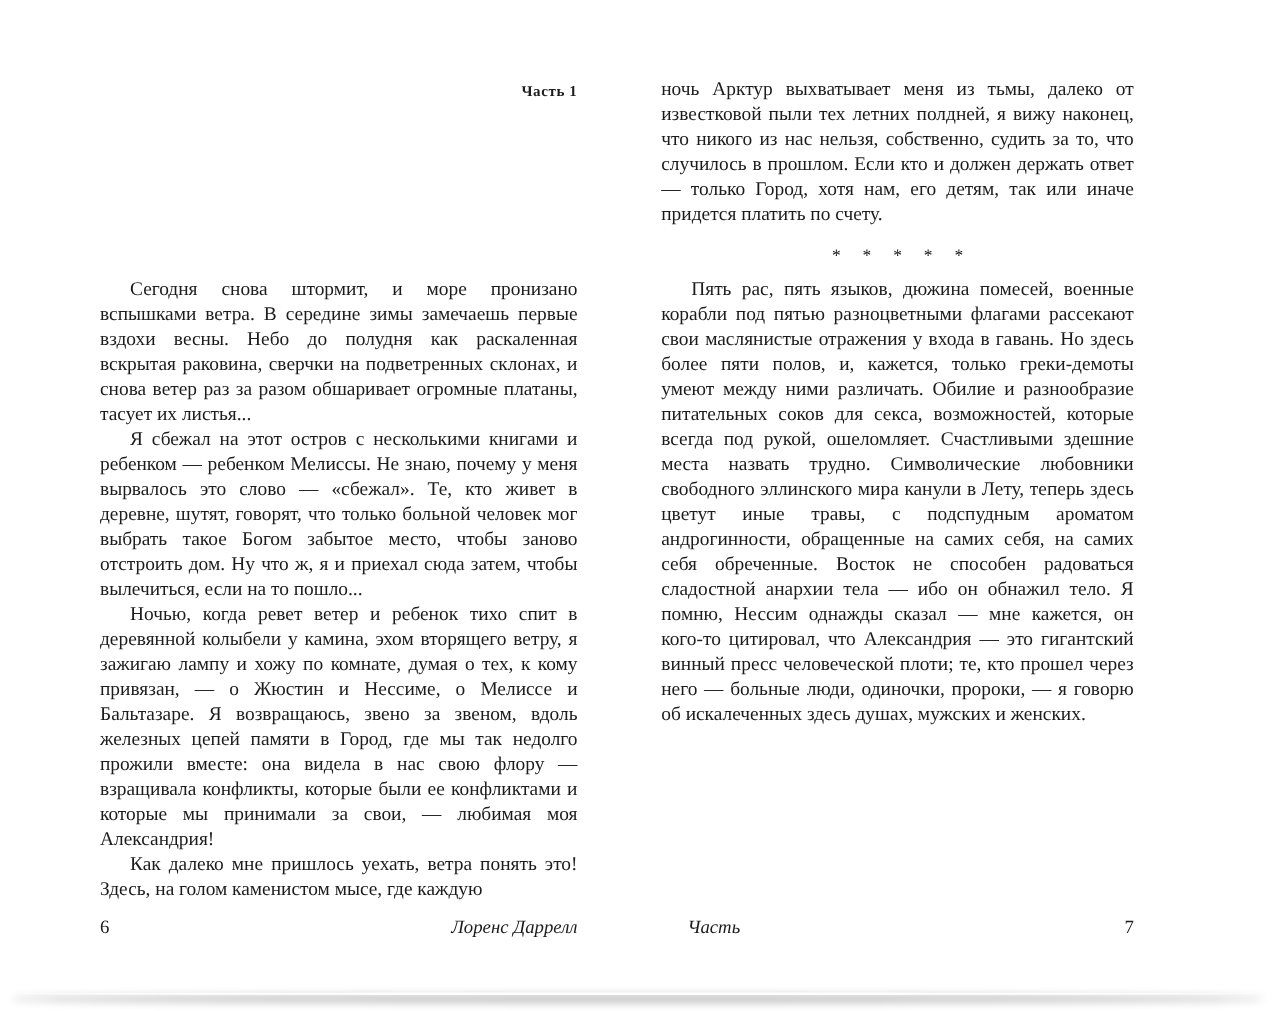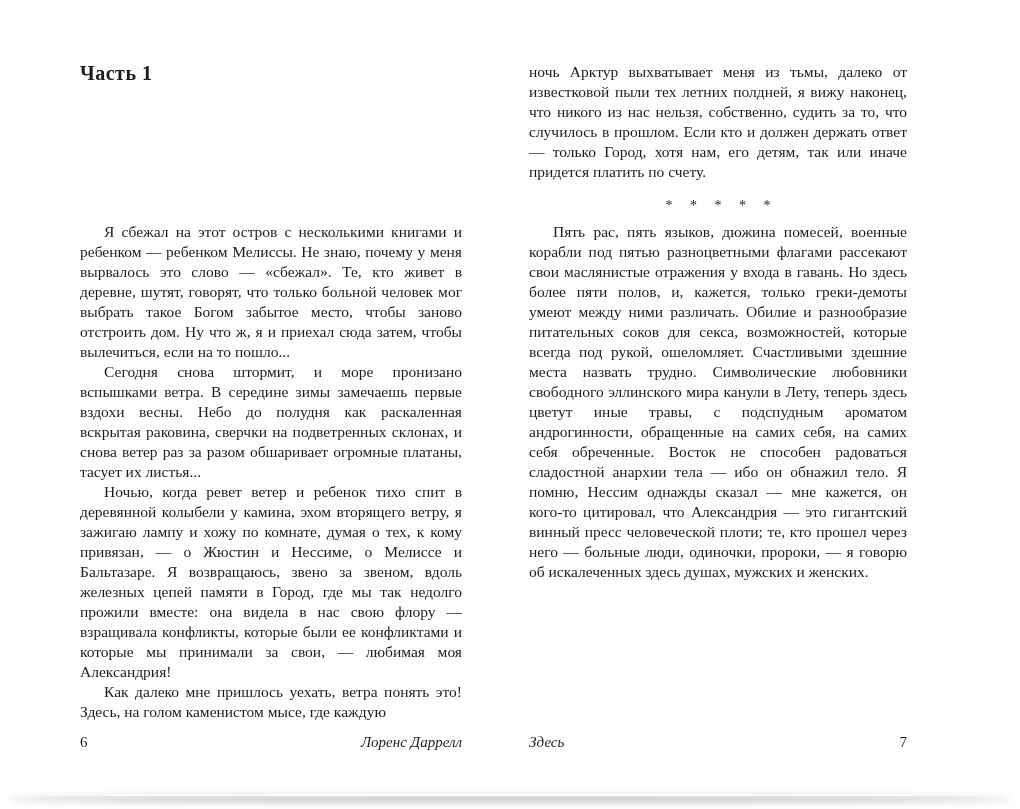--- a/index.html
+++ b/index.html
@@ -19,24 +19,24 @@
   .page {
     position: absolute;
     top: 62px;
     height: 700px;
   }
   .page-left  { left: 80px;  width: 382px; }
   .page-right { left: 529px; width: 378px; }
 
   .chapter-title {
     margin: 0 0 138px 0;
-    font-size: 20px;
+    font-size: 12px;
     line-height: 22px;
     font-weight: bold;
-    text-align: left;
+    text-align: right;
     letter-spacing: 0.5px;
   }
   .para {
     margin: 0;
     font-size: 15.5px;
     line-height: 20px;
     text-align: justify;
     text-indent: 24px;
     hyphens: auto;
     -webkit-hyphens: auto;
@@ -56,21 +56,21 @@
     position: absolute;
     top: 671px;
     left: 0;
     right: 0;
     display: flex;
     justify-content: space-between;
     align-items: baseline;
     font-size: 15px;
     line-height: 18px;
   }
-  .running { font-style: italic; }
+  .running { font-style: italic; margin-left: 21px; }
   .page-num { font-style: normal; }
 
   .bottom-shadow {
     position: absolute;
     left: 12px;
     right: 12px;
     bottom: 13px;
     height: 2px;
     background: transparent;
     box-shadow: 0 4px 7px 2px rgba(0,0,0,0.28);
@@ -78,38 +78,38 @@
   }
 </style>
 </head>
 <body>
 
 <div class="spread">
 
   <div class="page page-left">
     <h1 class="chapter-title">Часть 1</h1>
 
+    <p class="para">Сегодня снова штормит, и море пронизано вспышками ветра. В середине зимы замечаешь первые вздохи весны. Небо до полудня как раскаленная вскрытая раковина, сверчки на подветренных склонах, и снова ветер раз за разом обшаривает огромные платаны, тасует их листья...</p>
     <p class="para">Я сбежал на этот остров с несколькими книгами и ребенком — ребенком Мелиссы. Не знаю, почему у меня вырвалось это слово — «сбежал». Те, кто живет в деревне, шутят, говорят, что только больной человек мог выбрать такое Богом забытое место, чтобы заново отстроить дом. Ну что ж, я и приехал сюда затем, чтобы вылечиться, если на то пошло...</p>
-    <p class="para">Сегодня снова штормит, и море пронизано вспышками ветра. В середине зимы замечаешь первые вздохи весны. Небо до полудня как раскаленная вскрытая раковина, сверчки на подветренных склонах, и снова ветер раз за разом обшаривает огромные платаны, тасует их листья...</p>
     <p class="para">Ночью, когда ревет ветер и ребенок тихо спит в деревянной колыбели у камина, эхом вторящего ветру, я зажигаю лампу и хожу по комнате, думая о тех, к кому привязан, — о Жюстин и Нессиме, о Мелиссе и Бальтазаре. Я возвращаюсь, звено за звеном, вдоль железных цепей памяти в Город, где мы так недолго прожили вместе: она видела в нас свою флору — взращивала конфликты, которые были ее конфликтами и которые мы принимали за свои, — любимая моя Александрия!</p>
     <p class="para">Как далеко мне пришлось уехать, ветра понять это! Здесь, на голом каменистом мысе, где каждую</p>
 
     <div class="footer">
       <span class="page-num">6</span>
       <span class="running">Лоренс Даррелл</span>
     </div>
   </div>
 
   <div class="page page-right">
     <p class="para no-indent">ночь Арктур выхватывает меня из тьмы, далеко от известковой пыли тех летних полдней, я вижу наконец, что никого из нас нельзя, собственно, судить за то, что случилось в прошлом. Если кто и должен держать ответ — только Город, хотя нам, его детям, так или иначе придется платить по счету.</p>
 
     <div class="separator">* * * * *</div>
 
     <p class="para">Пять рас, пять языков, дюжина помесей, военные корабли под пятью разноцветными флагами рассекают свои маслянистые отражения у входа в гавань. Но здесь более пяти полов, и, кажется, только греки-демоты умеют между ними различать. Обилие и разнообразие питательных соков для секса, возможностей, которые всегда под рукой, ошеломляет. Счастливыми здешние места назвать трудно. Символические любовники свободного эллинского мира канули в Лету, теперь здесь цветут иные травы, с подспудным ароматом андрогинности, обращенные на самих себя, на самих себя обреченные. Восток не способен радоваться сладостной анархии тела — ибо он обнажил тело. Я помню, Нессим однажды сказал — мне кажется, он кого-то цитировал, что Александрия — это гигантский винный пресс человеческой плоти; те, кто прошел через него — больные люди, одиночки, пророки, — я говорю об искалеченных здесь душах, мужских и женских.</p>
 
     <div class="footer">
-      <span class="running">Здесь</span>
+      <span class="running">Часть</span>
       <span class="page-num">7</span>
     </div>
   </div>
 
   <div class="bottom-shadow"></div>
 </div>
 
 </body></html>

